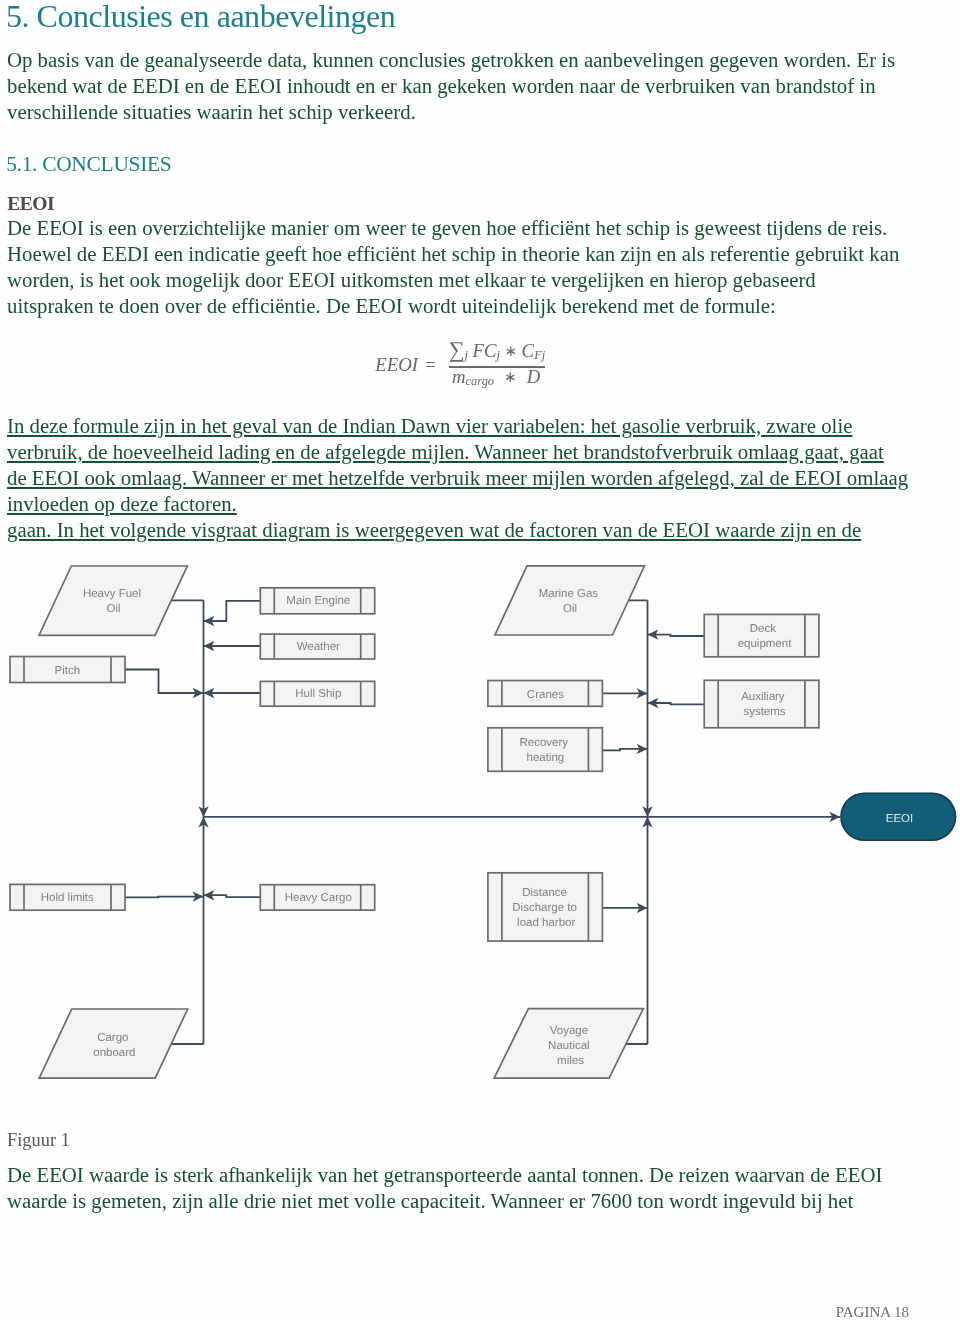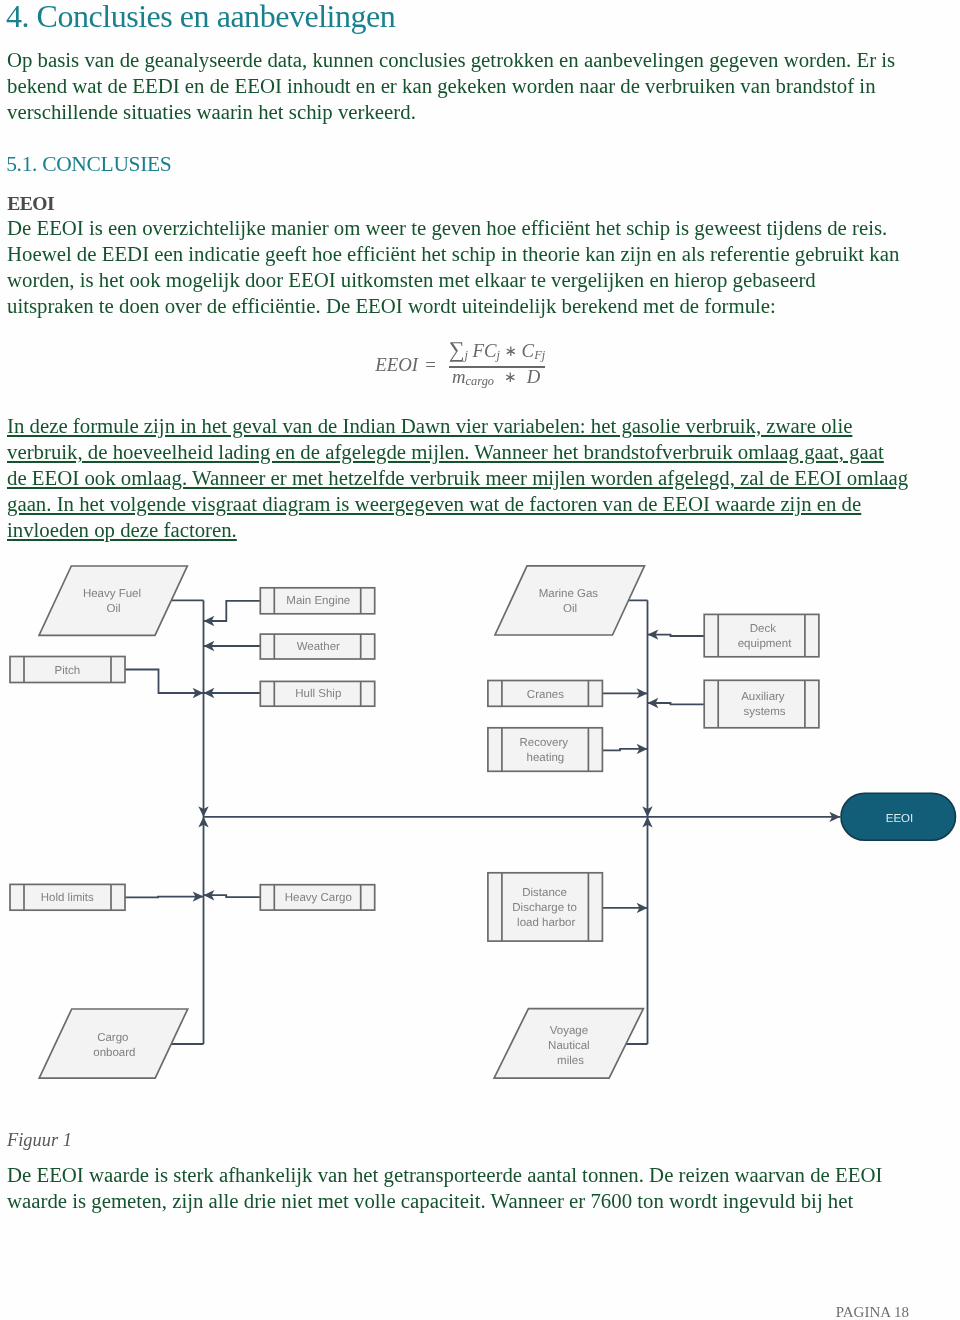--- a/index.html
+++ b/index.html
@@ -17,21 +17,21 @@
        letter-spacing:-0.55px;font-weight:bold;white-space:nowrap;}
 
   .para{color:#14532d;font-size:20.8px;line-height:26.05px;}
   .para .ln{display:block;white-space:nowrap;}
   #p-intro{left:7px;top:47.15px;}
   #p-body1{left:7px;top:215.25px;}
   #p-body2{left:7px;top:412.9px;text-decoration:underline;}
   #p-body3{left:7px;top:1161.8px;}
 
   .figcap{left:7px;top:1127.1px;color:#58585b;font-size:18.4px;line-height:26.05px;
-          font-style:italic;letter-spacing:0px;white-space:nowrap;}
+          letter-spacing:0px;white-space:nowrap;}
   .footer{left:0;top:1303.5px;width:909px;text-align:right;color:#6f6f72;
           font-size:15px;line-height:16.62px;white-space:nowrap;}
 
   #formula{left:0;top:332px;width:960px;height:62px;color:#68686c;}
   .fml{position:absolute;font-family:"Liberation Serif",serif;font-style:italic;
        font-size:18.8px;line-height:18.8px;white-space:nowrap;}
   .fml sub{font-size:0.66em;vertical-align:-0.20em;font-style:italic;}
   .fml .sp{display:inline-block;width:4.5px;}
   .den .sp{width:10px;}
   .fml .big{font-size:1.18em;font-style:normal;display:inline-block;
@@ -46,21 +46,21 @@
         background:#68686c;}
   #diagram{left:0;top:0;width:960px;height:1320px;pointer-events:none;}
   #diagram text{font-family:"Liberation Sans",sans-serif;
                  -webkit-font-smoothing:antialiased;text-rendering:geometricPrecision;}
 </style>
 </head>
 <body>
 
 <div id="page">
 
-  <div class="abs h1">4. Conclusies en aanbevelingen</div>
+  <div class="abs h1">5. Conclusies en aanbevelingen</div>
 
   <div class="abs para" id="p-intro">
       <span class="ln">Op basis van de geanalyseerde data, kunnen conclusies getrokken en aanbevelingen gegeven worden. Er is</span>
       <span class="ln">bekend wat de EEDI en de EEOI inhoudt en er kan gekeken worden naar de verbruiken van brandstof in</span>
       <span class="ln">verschillende situaties waarin het schip verkeerd.</span>
     </div>
 
   <div class="abs h2">5.1. CONCLUSIES</div>
 
   <div class="abs sub">EEOI</div>
@@ -77,22 +77,22 @@
     <span class="fml eq">=</span>
     <span class="fbar"></span>
     <span class="fml num"><span class="big">∑</span><sub>j</sub><span class="sp"></span><span>FC</span><sub>j</sub><span class="sp"></span><span class="op">∗</span><span class="sp"></span><span>C</span><sub>Fj</sub></span>
     <span class="fml den"><span>m</span><sub>cargo</sub><span class="sp"></span><span class="op">∗</span><span class="sp"></span><span>D</span></span>
   </div>
 
   <div class="abs para" id="p-body2">
       <span class="ln">In deze formule zijn in het geval van de Indian Dawn vier variabelen: het gasolie verbruik, zware olie</span>
       <span class="ln">verbruik, de hoeveelheid lading en de afgelegde mijlen. Wanneer het brandstofverbruik omlaag gaat, gaat</span>
       <span class="ln">de EEOI ook omlaag. Wanneer er met hetzelfde verbruik meer mijlen worden afgelegd, zal de EEOI omlaag</span>
+      <span class="ln">invloeden op deze factoren.</span>
       <span class="ln">gaan. In het volgende visgraat diagram is weergegeven wat de factoren van de EEOI waarde zijn en de</span>
-      <span class="ln">invloeden op deze factoren.</span>
     </div>
 
   <svg class="abs" id="diagram" viewBox="0 0 960 1320">
 <defs>
 <marker id="ah" viewBox="0 0 11.2 11" refX="10.9" refY="5.5" markerUnits="userSpaceOnUse" markerWidth="11.2" markerHeight="11" orient="auto">
           <path d="M0.25,0.3 L11,5.5 L0.25,10.7 L3.0,5.5 Z" fill="#3d4a5c"></path>
         </marker>
 </defs>
 <g fill="none" stroke="#3d4a5c" stroke-width="1.8" stroke-linecap="butt" stroke-linejoin="miter">
 <path d="M203.5,600.4 L203.5,816.9" marker-end="url(#ah)"></path>

